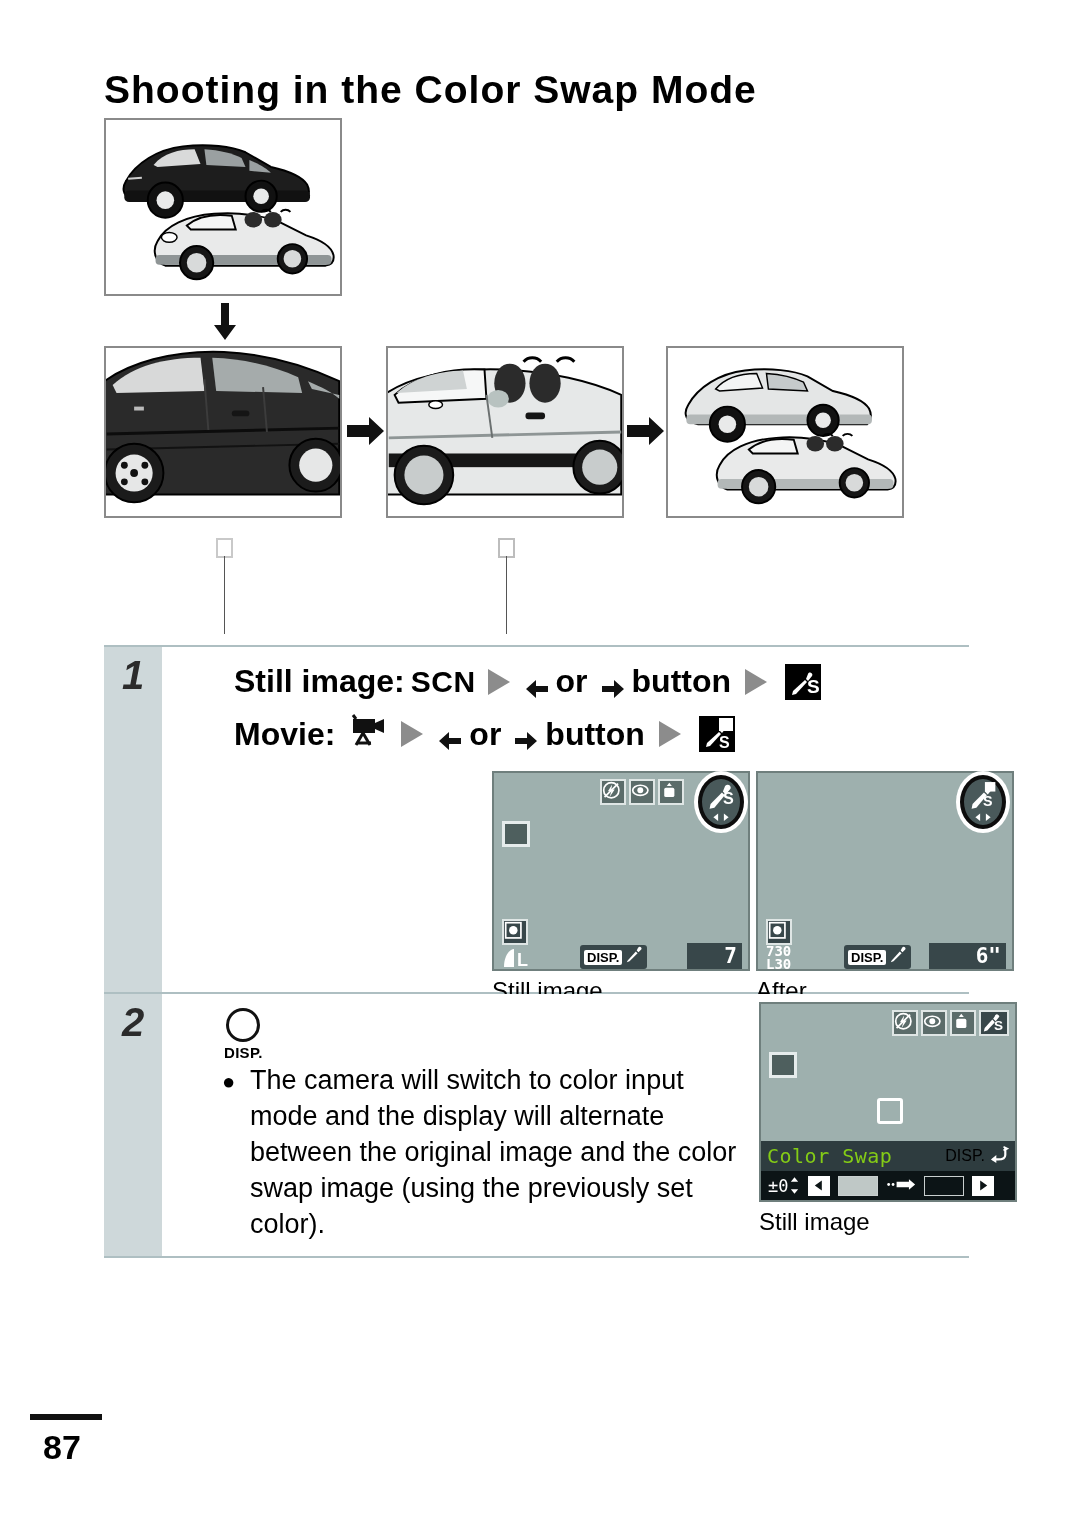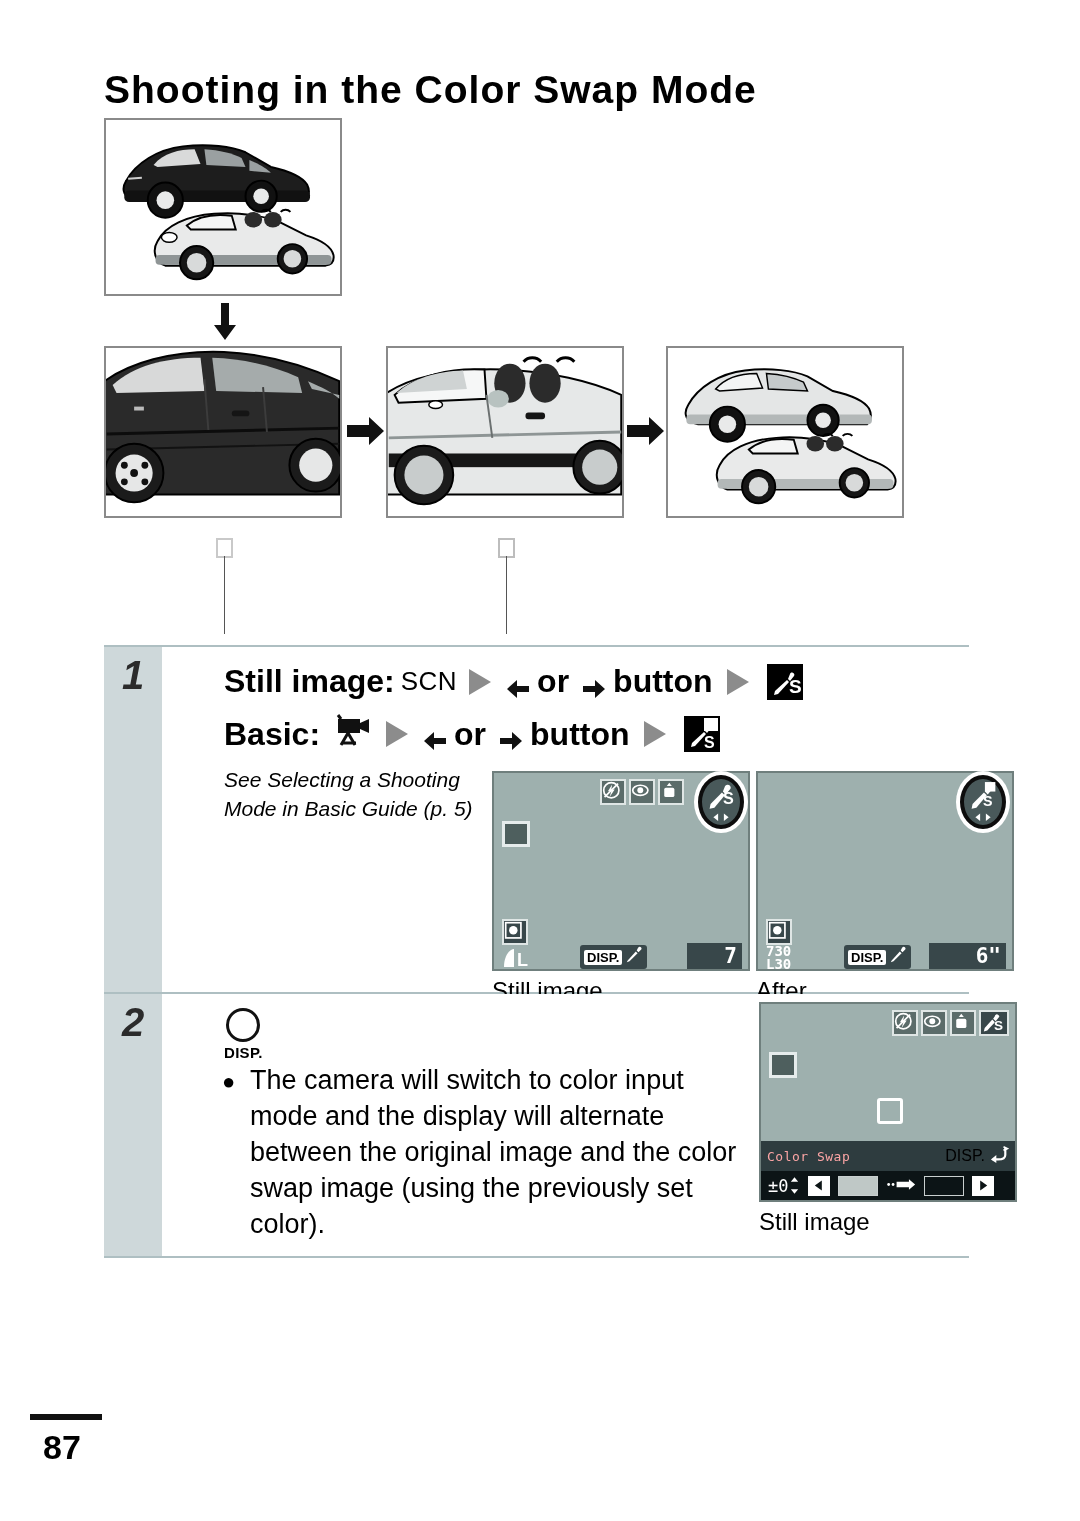--- a/index.html
+++ b/index.html
@@ -83,27 +83,27 @@
     color:#2b2b2b;
     text-align:center;
     padding-top:6px;
     box-sizing:border-box;
   }
   .step-body{flex:1;position:relative;padding:0;}
 
   
   #step1 .step-body{height:345px;}
   .s1-line{
-    position:absolute;left:62px;font-size:32px;font-weight:bold;
+    position:absolute;left:72px;font-size:32px;font-weight:bold;
     display:flex;align-items:center;white-space:nowrap;
   }
   #s1-line-a{top:16px;}
   #s1-line-b{top:66px;}
   .s1-line .txt{margin-right:6px;}
-  .scn{font-size:26px;font-weight:normal;letter-spacing:0.5px;margin-right:4px;}
+  .scn{font-size:30px;font-weight:bold;letter-spacing:0.5px;margin-right:4px;}
 
   .tri-gray{
     width:0;height:0;border-left:22px solid #8c8c8c;
     border-top:13px solid transparent;border-bottom:13px solid transparent;
     margin:0 8px;
   }
   .arrow-left-blk, .arrow-right-blk{
     width:26px;height:22px;margin:0 6px;position:relative;
   }
   .badge-sq{
@@ -199,21 +199,21 @@
     font-family:"DejaVu Sans Mono", monospace;
   }
 
   
   .swap-title-bar{
     position:absolute;left:0;bottom:29px;width:100%;height:30px;
     background:#2e3c3f;display:flex;align-items:center;
     justify-content:space-between;padding:0 6px;box-sizing:border-box;
   }
   .swap-title{
-    color:#fca5a5;font-size:13px;font-family:"DejaVu Sans Mono", monospace;
+    color:#84cc16;font-size:20px;font-family:"DejaVu Sans Mono", monospace;
     letter-spacing:0.5px;
   }
   .swap-bottom-bar{
     position:absolute;left:0;bottom:0;width:100%;height:29px;
     background:#0c1416;display:flex;align-items:center;gap:8px;
     padding:0 7px;box-sizing:border-box;
   }
   .ev-val{
     color:#fff;font-size:17px;font-family:"DejaVu Sans Mono", monospace;
     display:flex;align-items:center;gap:1px;
@@ -415,21 +415,21 @@
           <span class="badge-sq">
             <svg viewBox="0 0 36 36" width="36" height="36">
               <path d="M8 27 L7 31 L11 30 L22 18 L20 16 Z" fill="#fff"></path>
               <path d="M21 15 L23 17 L27 12 C28 11 27 9 26 9 C25 8 23 9 23 10 Z" fill="#fff"></path>
               <text x="22" y="29" font-family="Liberation Sans, sans-serif" font-size="19" font-weight="bold" fill="#fff">S</text>
             </svg>
           </span>
         </div>
 
         <div class="s1-line" id="s1-line-b">
-          <span class="txt">Basic:</span>
+          <span class="txt">Movie:</span>
           <span style="margin:0 6px;">
             <svg viewBox="0 0 40 34" width="40" height="34">
               <rect x="6" y="6" width="22" height="14" fill="#111"></rect>
               <path d="M28 10 L37 6 L37 20 L28 16 Z" fill="#111"></path>
               <path d="M16 20 L9 32 M16 20 L23 32" stroke="#111" stroke-width="3"></path>
               <path d="M10 30 h14" stroke="#111" stroke-width="3"></path>
               <path d="M6 2 l3 4" stroke="#111" stroke-width="3"></path>
             </svg>
           </span>
           <span class="tri-gray"></span>
@@ -449,21 +449,20 @@
           <span class="badge-sq movie">
             <svg viewBox="0 0 36 36" width="36" height="36">
               <path d="M20 2 L34 2 L34 15 L20 15 Z" fill="#fff"></path>
               <path d="M8 27 L7 31 L11 30 L22 18 L20 16 Z" fill="#fff"></path>
               <path d="M21 15 L23 17 L27 12 C28 11 27 9 26 9 C25 8 23 9 23 10 Z" fill="#fff"></path>
               <text x="20" y="32" font-family="Liberation Sans, sans-serif" font-size="16" font-weight="bold" fill="#fff">S</text>
             </svg>
           </span>
         </div>
 
-        <div class="s1-note">See Selecting a Shooting Mode in Basic Guide (p. 5)</div>
 
         <div class="lcd" id="lcd-still">
           <div class="osd-icons" style="right:64px;top:6px;">
             <span class="osd-box">
               <svg viewBox="0 0 26 26" width="22" height="22">
                 <circle cx="11" cy="11" r="9" fill="none" stroke="#fff" stroke-width="2"></circle>
                 <path d="M12 4 L7 12 H11 L9 19 L15 10 H11 Z" fill="#fff"></path>
                 <path d="M3 19 L19 3" stroke="#fff" stroke-width="2"></path>
               </svg>
             </span>

